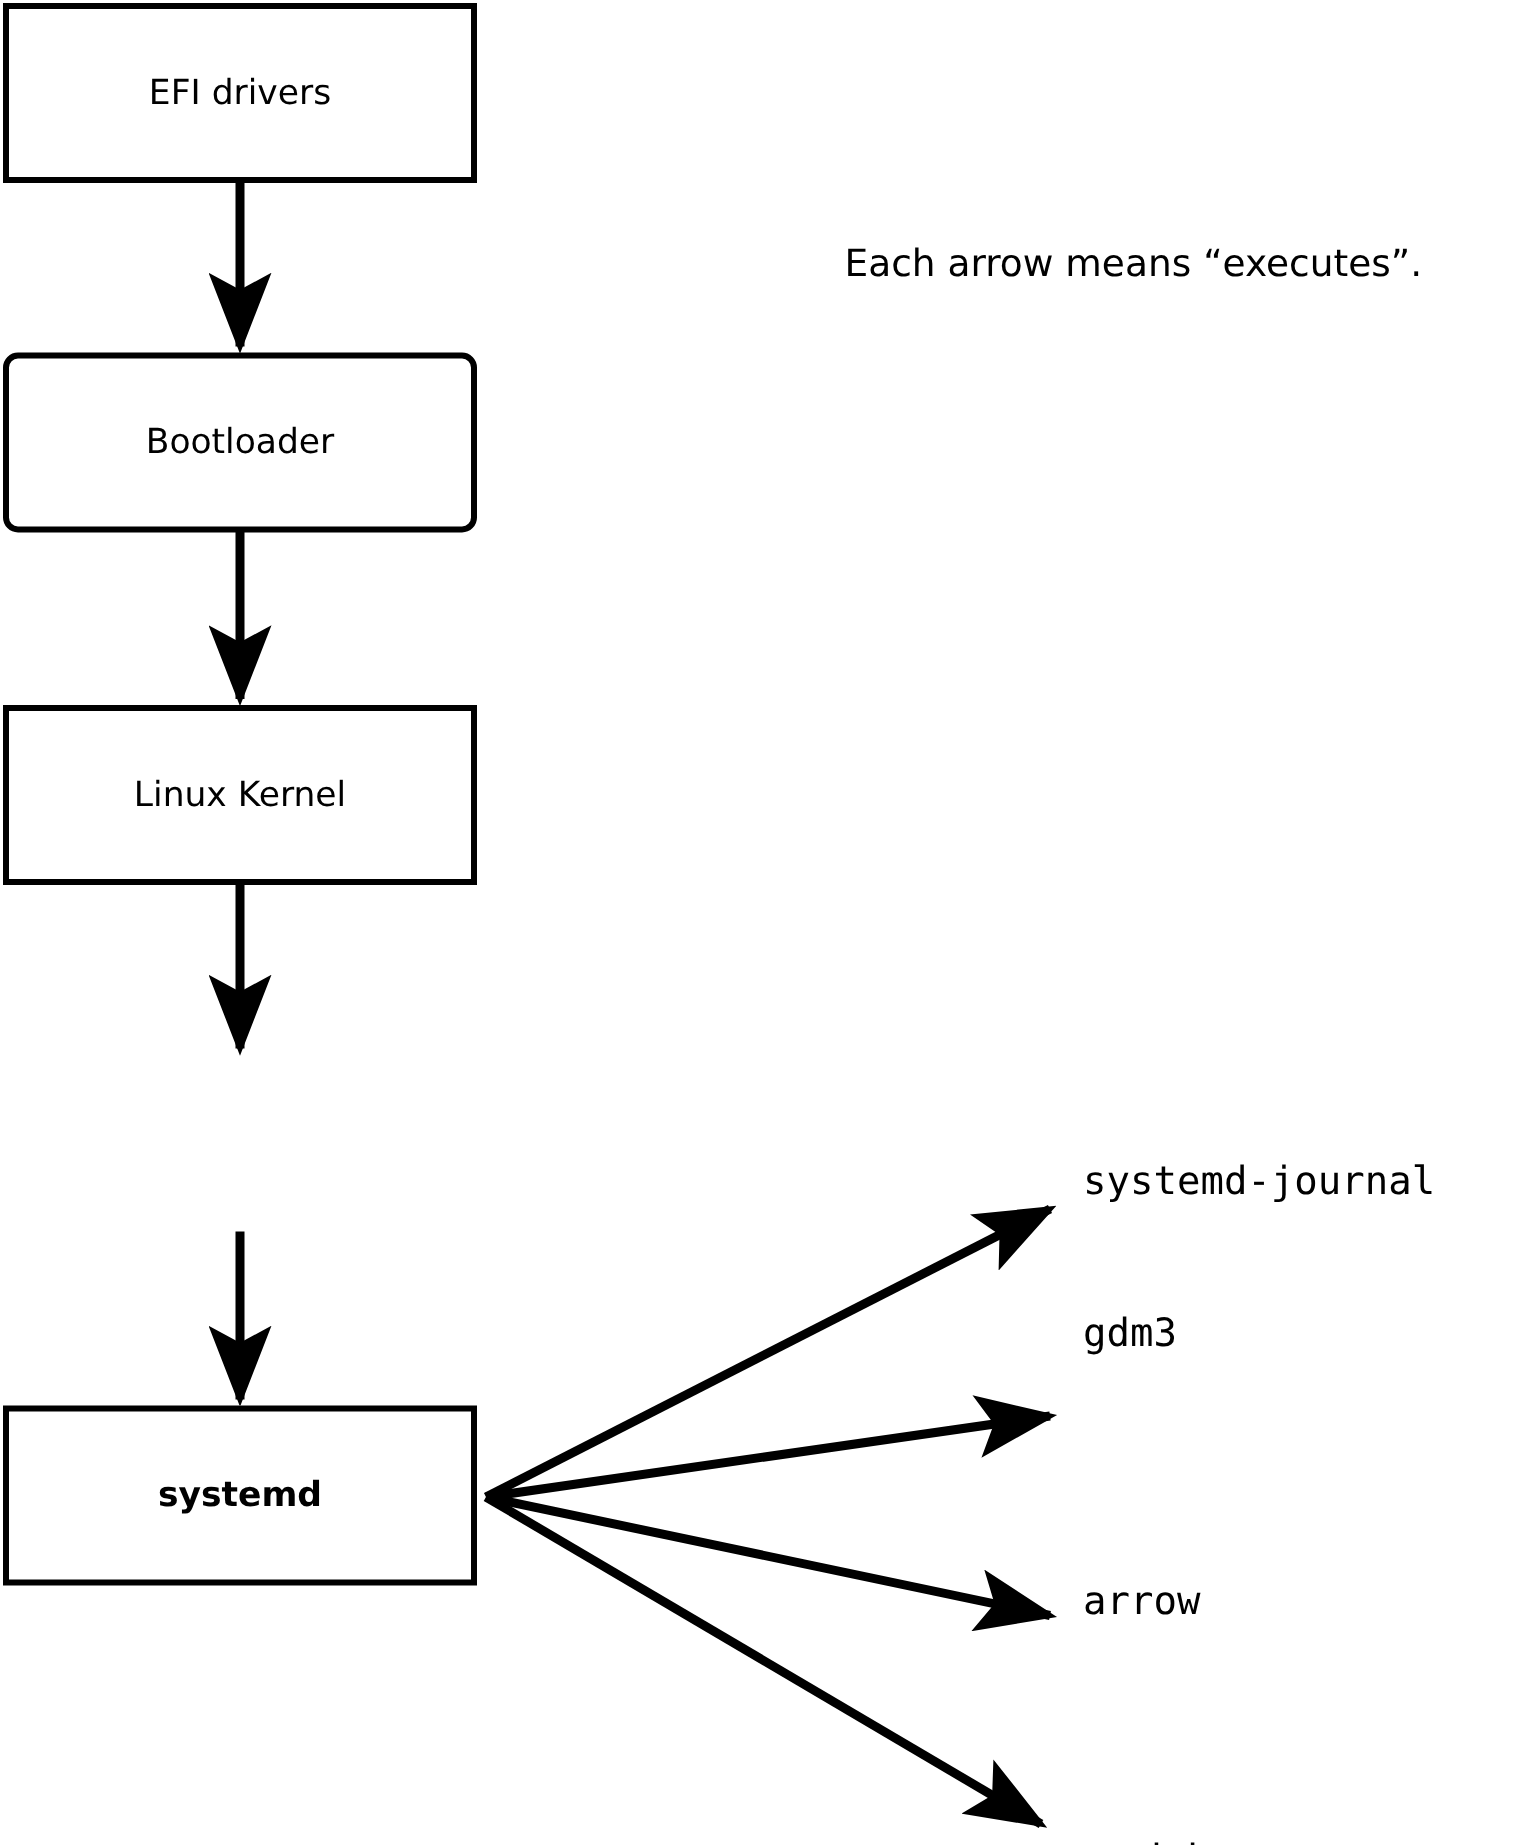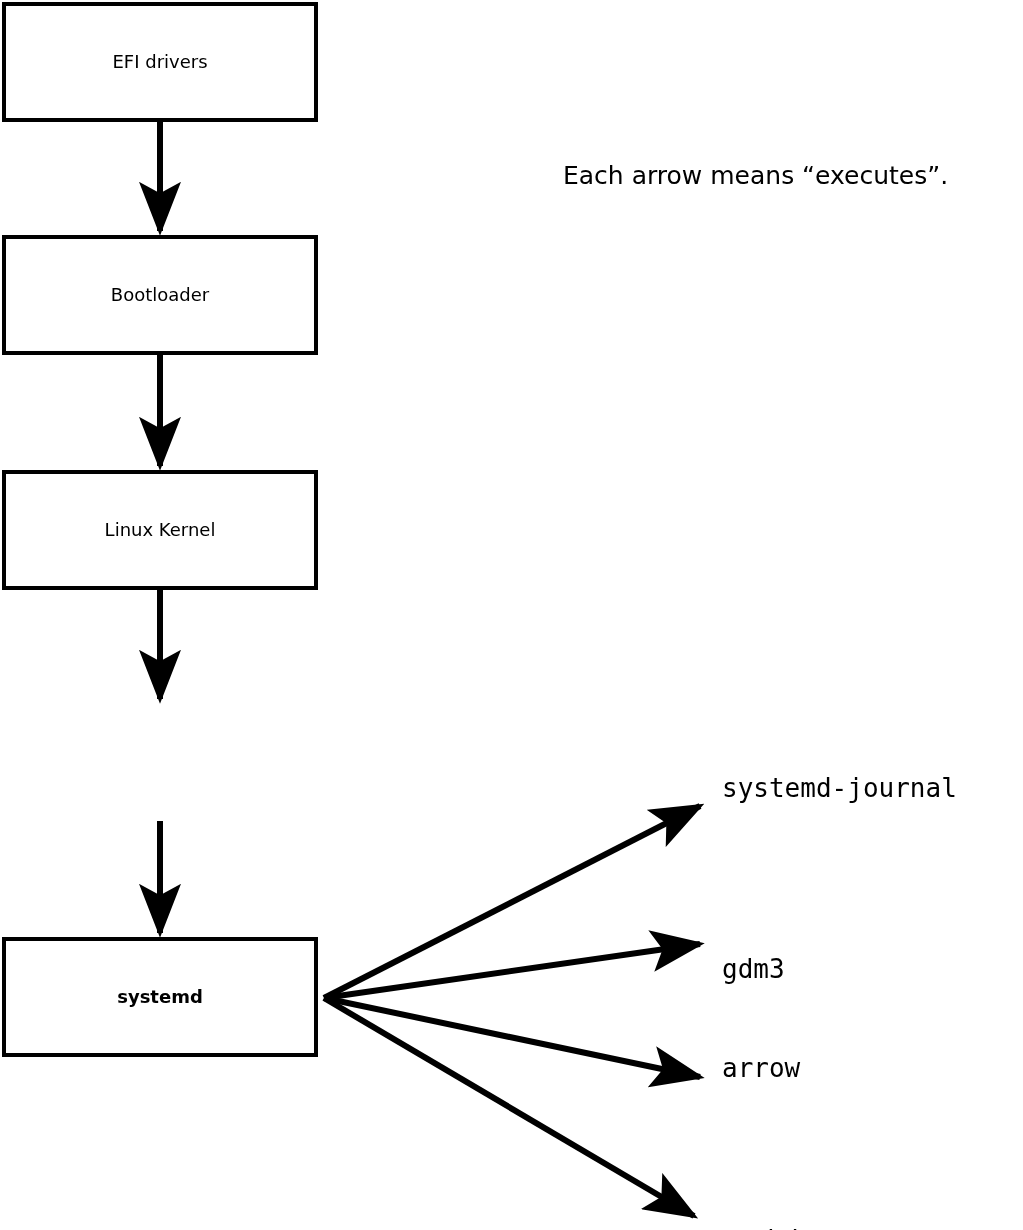--- a/index.html
+++ b/index.html
@@ -33,28 +33,28 @@
     width: 316px;
     height: 120px;
     border: 4px solid #000000;
     background: #ffffff;
     display: flex;
     align-items: center;
     justify-content: center;
   }
   .stage-box-label {
     font-family: "DejaVu Sans", "Liberation Sans", sans-serif;
-    font-size: 18px;
+    font-size: 23px;
     line-height: 1;
     color: #000000;
     white-space: nowrap;
   }
 
   #box-efi-drivers  { top: 2px;   }
-  #box-bootloader   { top: 235px; }
+  #box-bootloader   { top: 235px; border-radius: 10px; }
   #box-linux-kernel { top: 470px; text-align: center; }
   #box-initramfs    { top: 703px; }
   #box-systemd      { top: 937px; font-weight: bold; }
 
   
   #arrow-layer {
     position: absolute;
     left: 0;
     top: 0;
     width: 1023px;
@@ -77,21 +77,21 @@
     line-height: 1.1;
   }
 
   .process-label {
     font-family: "DejaVu Sans Mono", "Liberation Mono", monospace;
     font-size: 26px;
     line-height: 1;
     color: #000000;
   }
   #label-systemd-journal { left: 722px; top: 775px; }
-  #label-gdm3           { left: 722px; top: 956px; }
+  #label-gdm3           { left: 722px; top: 876px; }
   #label-getty          { left: 722px; top: 1055px; }
   #label-sshd           { left: 736px; top: 1195px; margin-top: 32px; }
 </style>
 </head>
 <body>
 
 <div id="diagram-root">
 
   <svg id="arrow-layer" width="1023" height="1230" viewBox="0 0 1023 1230" xmlns="http://www.w3.org/2000/svg">
     <defs>

